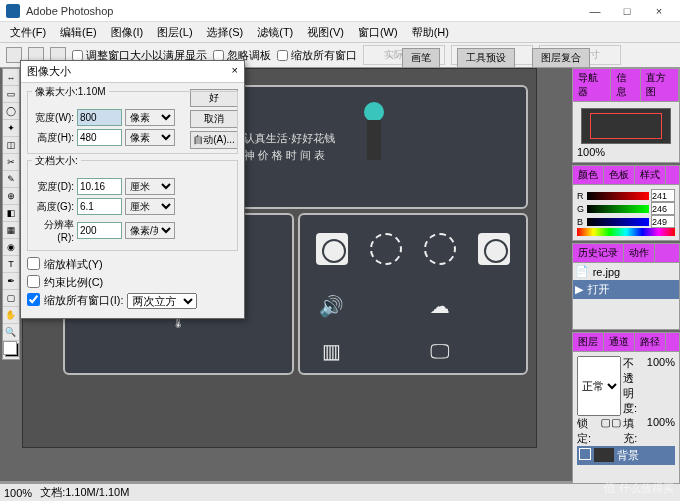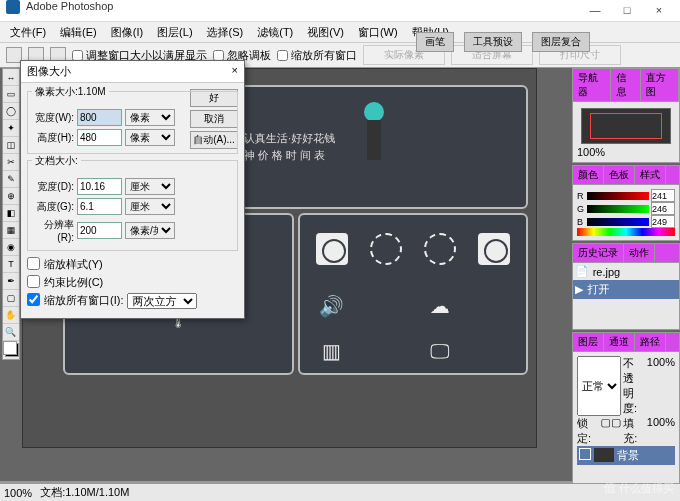--- a/index.html
+++ b/index.html
@@ -1,29 +1,29 @@
 <!DOCTYPE html>
 <html><head>
 <meta charset="utf-8">
 <style>
 *{box-sizing:border-box;margin:0;padding:0;font-family:"Microsoft YaHei",sans-serif;font-size:11px}
 body{background:#999;width:680px;height:501px;overflow:hidden;position:relative}
-.titlebar{background:#fff;height:22px;display:flex;padding:0 6px;border-bottom:1px solid #ddd}
+.titlebar{background:#fff;height:22px;display:flex;align-items:center;padding:0 6px;border-bottom:1px solid #ddd}
 .titlebar .icon{width:14px;height:14px;background:#1a5f9e;margin-right:6px;border-radius:2px}
 .titlebar span{flex:1;color:#333}
 .winbtns{display:flex;gap:2px}
 .winbtn{width:30px;height:20px;display:flex;align-items:center;justify-content:center;color:#333}
 .menubar{background:#f0f0f0;height:20px;display:flex;align-items:center;padding:0 4px;gap:2px}
 .menubar span{padding:2px 6px;font-size:11px}
 .toolbar{background:#f0f0f0;height:26px;border-top:1px solid #ccc;border-bottom:1px solid #999;display:flex;align-items:center;padding:0 6px;gap:6px}
 .toolbar .tbtn{width:16px;height:16px;border:1px solid #999;background:#e8e8e8}
 .toolbar label{display:flex;align-items:center;gap:3px;font-size:10px}
 .toolbar input[type=checkbox]{width:11px;height:11px}
 .toolbar .dimbtn{padding:2px 20px;border:1px solid #ccc;background:#f0f0f0;color:#aaa;font-size:10px}
-.tabstrip{position:absolute;right:90px;top:32px;display:flex;gap:10px}
+.tabstrip{position:absolute;right:90px;top:48px;display:flex;gap:17px}
 .tabstrip span{background:#d0d0d0;padding:2px 8px;font-size:10px;border:1px solid #999}
 .main{position:absolute;top:68px;left:0;right:0;bottom:20px;background:#666}
 .toolbox{position:absolute;left:2px;top:0;width:18px;background:#e8e8e8;border:1px solid #999;display:flex;flex-direction:column}
 .toolbox .tool{height:17px;border-bottom:1px solid #ccc;display:flex;align-items:center;justify-content:center;font-size:9px}
 .toolbox .swatch{margin:2px;width:14px;height:14px;background:#000;border:1px solid #999;position:relative}
 .toolbox .swatch::before{content:"";position:absolute;top:-3px;left:-3px;width:12px;height:12px;background:#fff;border:1px solid #999}
 .canvas{position:absolute;left:22px;top:0;width:515px;height:380px;background:#525252;border:1px solid #333}
 .art{position:absolute;left:40px;top:16px;width:465px;height:290px;display:grid;grid-template:1fr 1.3fr/1fr 1fr;gap:4px}
 .panel-a{background:#3a3f47;border:2px solid #bbb;border-radius:6px;position:relative;color:#ddd;display:flex;align-items:center;justify-content:center;gap:14px}
 .panel-a .badge{width:38px;height:38px;border-radius:50%;border:2px solid #ddd;display:flex;align-items:center;justify-content:center;font-size:18px}

